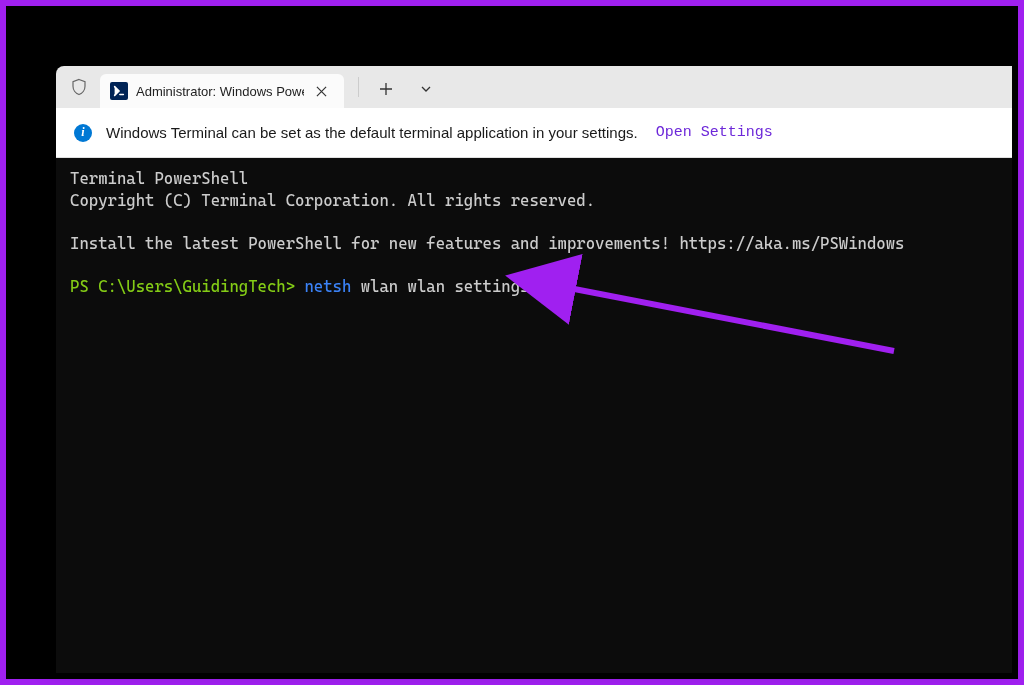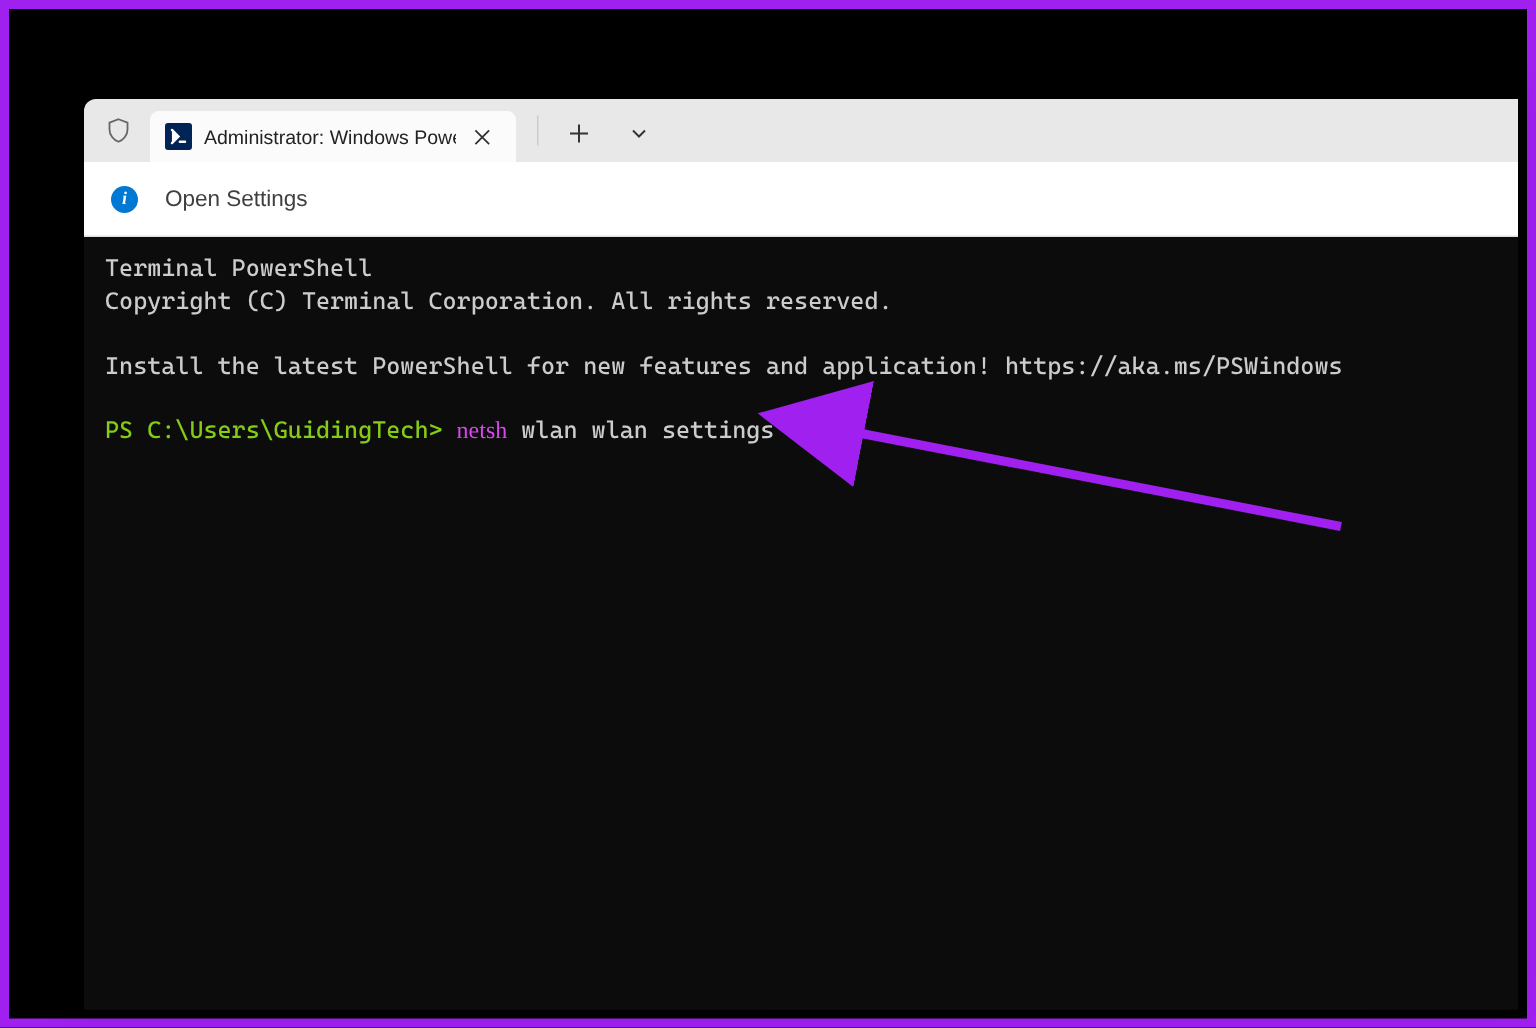--- a/index.html
+++ b/index.html
@@ -106,34 +106,34 @@
     border-radius: 50%;
     background: #0078d4;
     color: #fff;
     display: flex; align-items: center; justify-content: center;
     font-size: 12px;
     font-weight: bold;
     font-style: italic;
     font-family: Georgia, serif;
   }
   .info-text { color: #1a1a1a; }
-  .open-settings { color: #404040; cursor: pointer; margin-left: 4px; }
+  .open-settings { color: #6d28d9; cursor: pointer; margin-left: 4px; font-family: Liberation Mono, monospace; }
 
   .terminal {
     flex: 1;
     background: #0c0c0c;
     color: #cccccc;
     font-family: "Cascadia Mono", Consolas, monospace;
     font-size: 16px;
     line-height: 1.35;
     padding: 10px 14px 14px 14px;
     white-space: pre;
     overflow: hidden;
   }
-  .cmd-yellow { color: #d946ef; font-family: Liberation Serif, serif; }
+  .cmd-yellow { color: #3b82f6; }
   .prompt { color: #84cc16; }
 
   .arrow-annot {
     position: absolute;
     pointer-events: none;
   }
 </style>
 </head>
 <body>
 
@@ -172,27 +172,28 @@
       </div>
       <div class="tb-btn">
         <svg width="12" height="12" viewBox="0 0 12 12">
             <path fill="none" stroke="#333" stroke-width="1.3" d="M2 4l4 4 4-4"></path>
           </svg>
       </div>
     </div>
 
     <div class="info-bar">
       <span class="info-icon">i</span>
+      <span class="info-text">Windows Terminal can be set as the default terminal application in your settings.</span>
       <span class="open-settings">Open Settings</span>
     </div>
 
     <div class="terminal"><span>Terminal PowerShell</span>
 <span>Copyright (C) Terminal Corporation. All rights reserved.</span>
 
-<span>Install the latest PowerShell for new features and application! https://aka.ms/PSWindows</span>
+<span>Install the latest PowerShell for new features and improvements! https://aka.ms/PSWindows</span>
 
 <span class="prompt">PS C:\Users\GuidingTech&gt; </span><span class="cmd-yellow">netsh</span><span> wlan wlan settings</span></div>
 
   </div>
 
   <svg class="arrow-annot" style="left:0;top:0" width="1024" height="685">
     <defs>
       <marker id="ahead" markerWidth="14" markerHeight="14" refX="2" refY="6" orient="auto">
         <path d="M0 0 L12 6 L0 12 Z" fill="#a020f0"></path>
       </marker>

